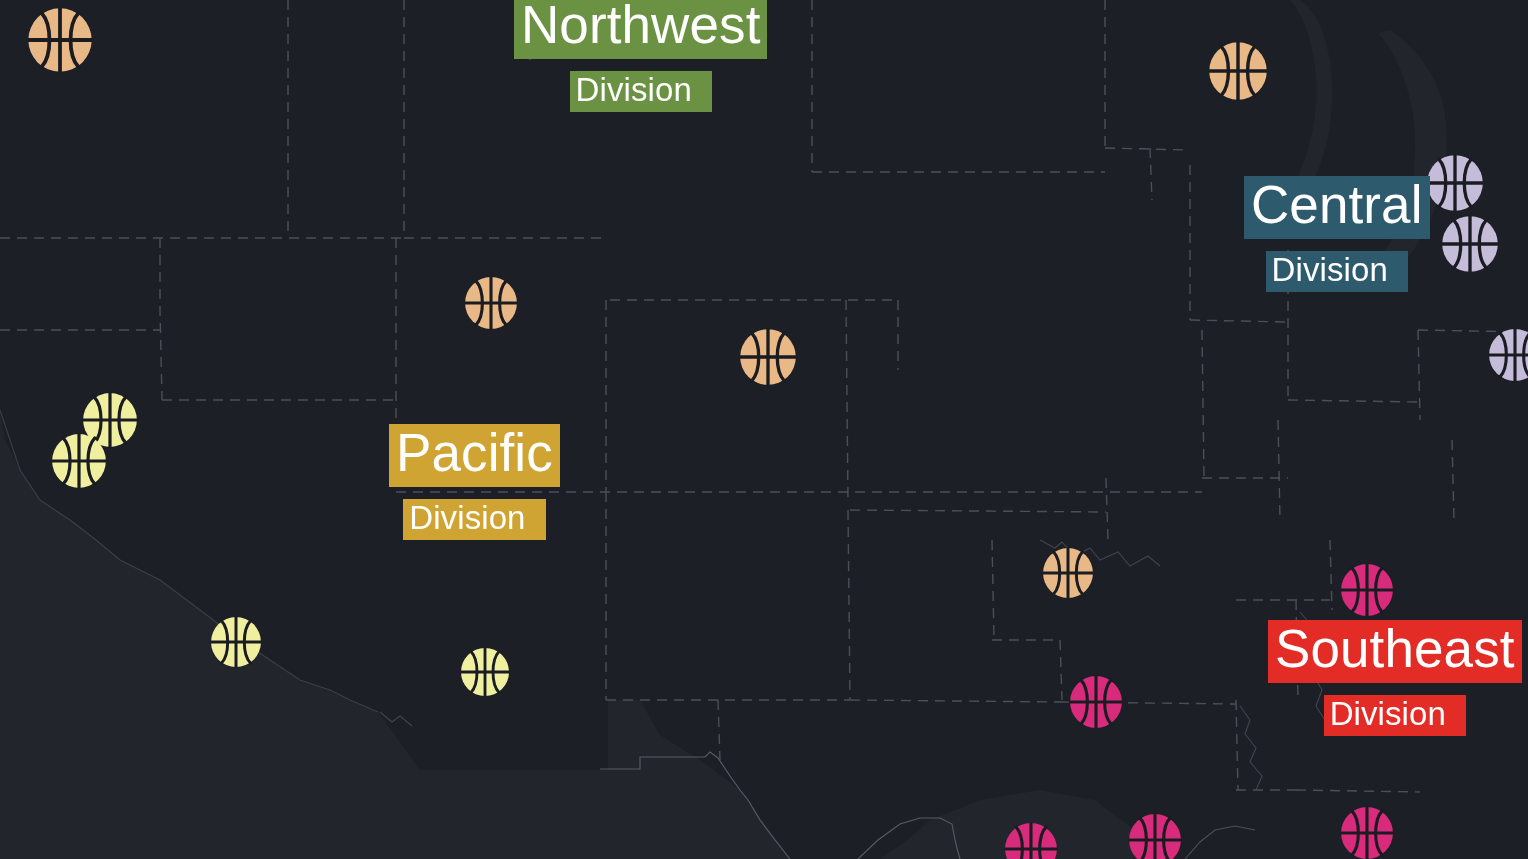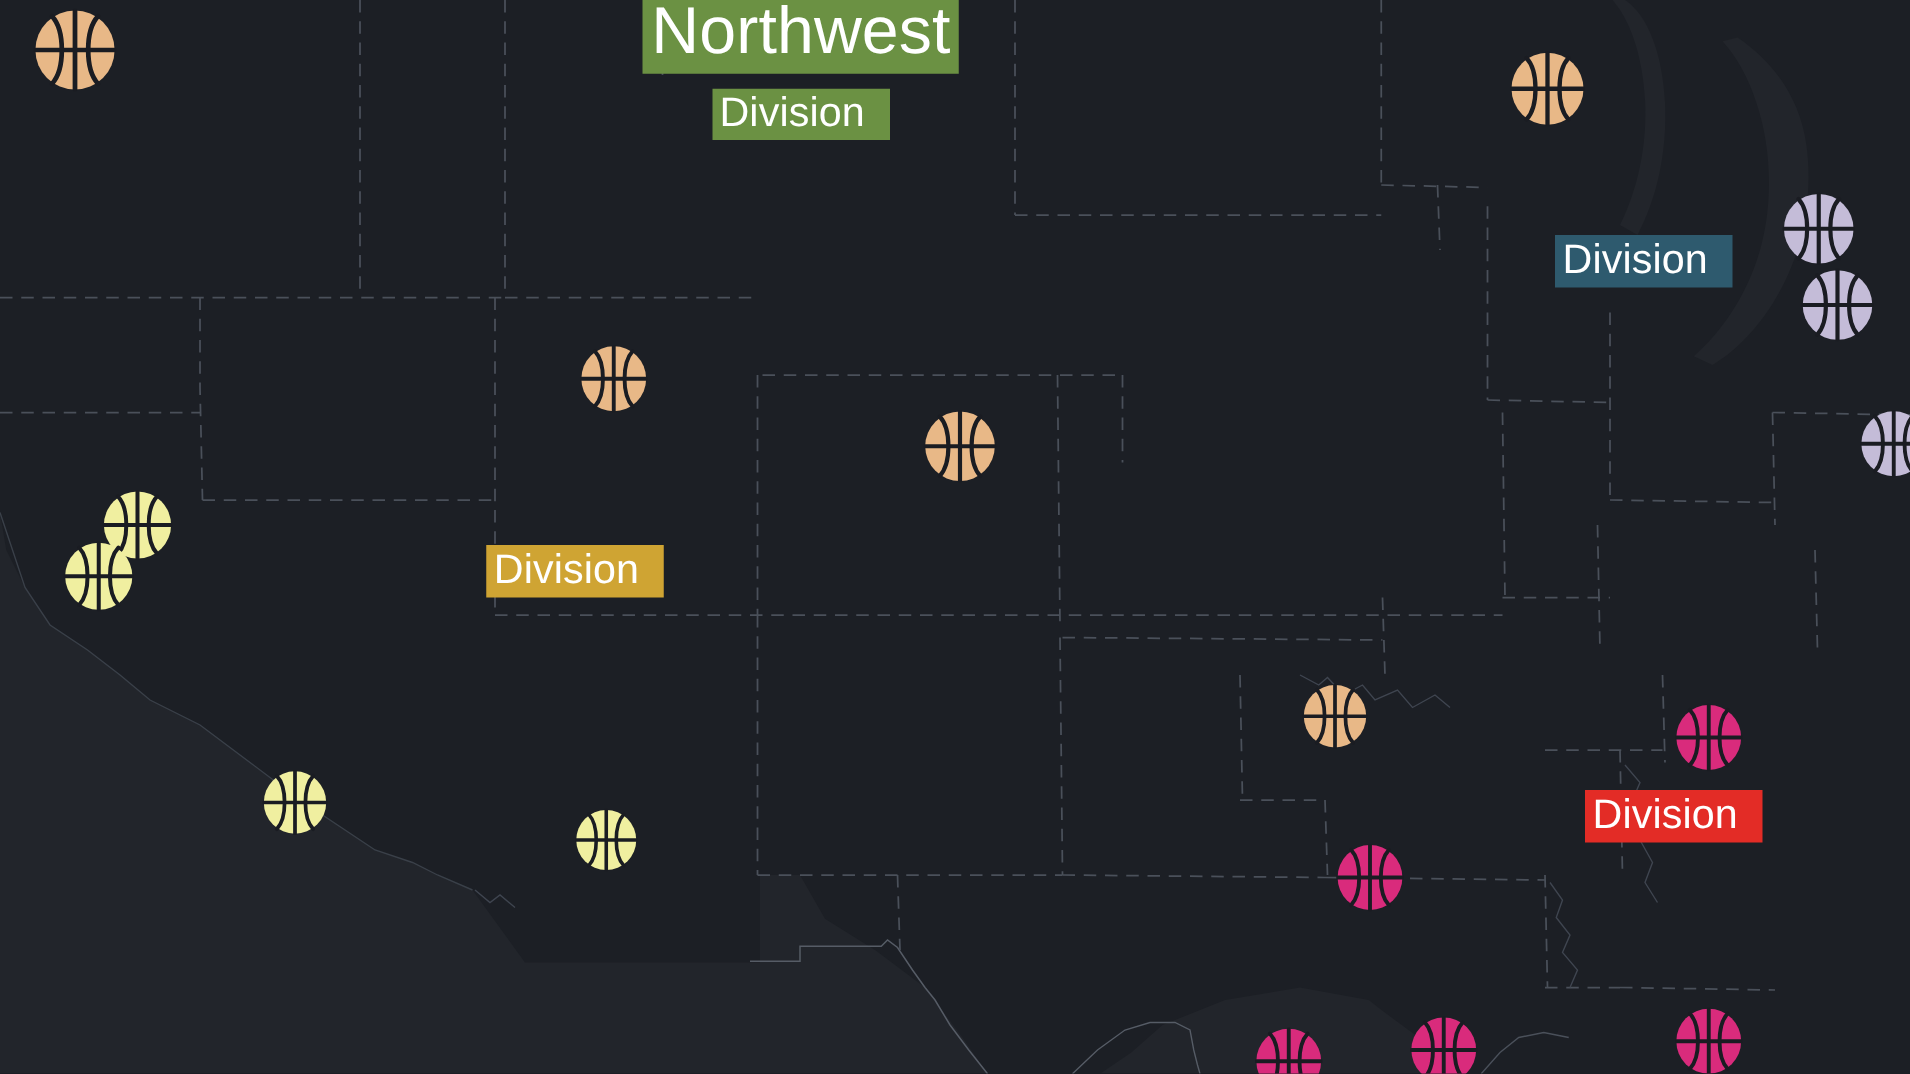--- a/index.html
+++ b/index.html
@@ -341,18 +341,18 @@
     <g fill="none" stroke="#1a1c22" stroke-width="5.75" stroke-linecap="round">
       <line x1="50" y1="2" x2="50" y2="98"></line>
       <line x1="2" y1="50" x2="98" y2="50"></line>
       <path d="M 22,9 C 38,26 38,74 22,91"></path>
       <path d="M 78,9 C 62,26 62,74 78,91"></path>
     </g>
   </svg></div>
     </div>
   <div class="label-layer">
       <div class="div-label align-center" style="left: 514px; top: -4px;"><span class="lbl-name" style="background-color: rgb(107, 145, 67);">Northwest</span><span class="lbl-sub-wrap"><span class="lbl-sub" style="background-color: rgb(107, 145, 67);">Division</span></span></div>
-      <div class="div-label align-center" style="left: 389px; top: 424px;"><span class="lbl-sub-wrap"><span class="lbl-sub" style="background-color: rgb(207, 164, 51);">Division</span></span></div>
-      <div class="div-label align-center" style="left: 1244px; top: 176px;"><span class="lbl-sub-wrap"><span class="lbl-sub" style="background-color: rgb(46, 90, 110);">Division</span></span></div>
-      <div class="div-label align-center" style="left: 1268px; top: 620px;"><span class="lbl-sub-wrap"><span class="lbl-sub" style="background-color: rgb(227, 44, 38);">Division</span></span></div>
+      <div class="div-label align-center" style="left: 389px; top: 424px;"><span class="lbl-name" style="background-color: rgb(207, 164, 51);">Pacific</span><span class="lbl-sub-wrap"><span class="lbl-sub" style="background-color: rgb(207, 164, 51);">Division</span></span></div>
+      <div class="div-label align-center" style="left: 1244px; top: 176px;"><span class="lbl-name" style="background-color: rgb(46, 90, 110);">Central</span><span class="lbl-sub-wrap"><span class="lbl-sub" style="background-color: rgb(46, 90, 110);">Division</span></span></div>
+      <div class="div-label align-center" style="left: 1268px; top: 620px;"><span class="lbl-name" style="background-color: rgb(227, 44, 38);">Southeast</span><span class="lbl-sub-wrap"><span class="lbl-sub" style="background-color: rgb(227, 44, 38);">Division</span></span></div>
     </div>
 
 </div>
 
 </body></html>

